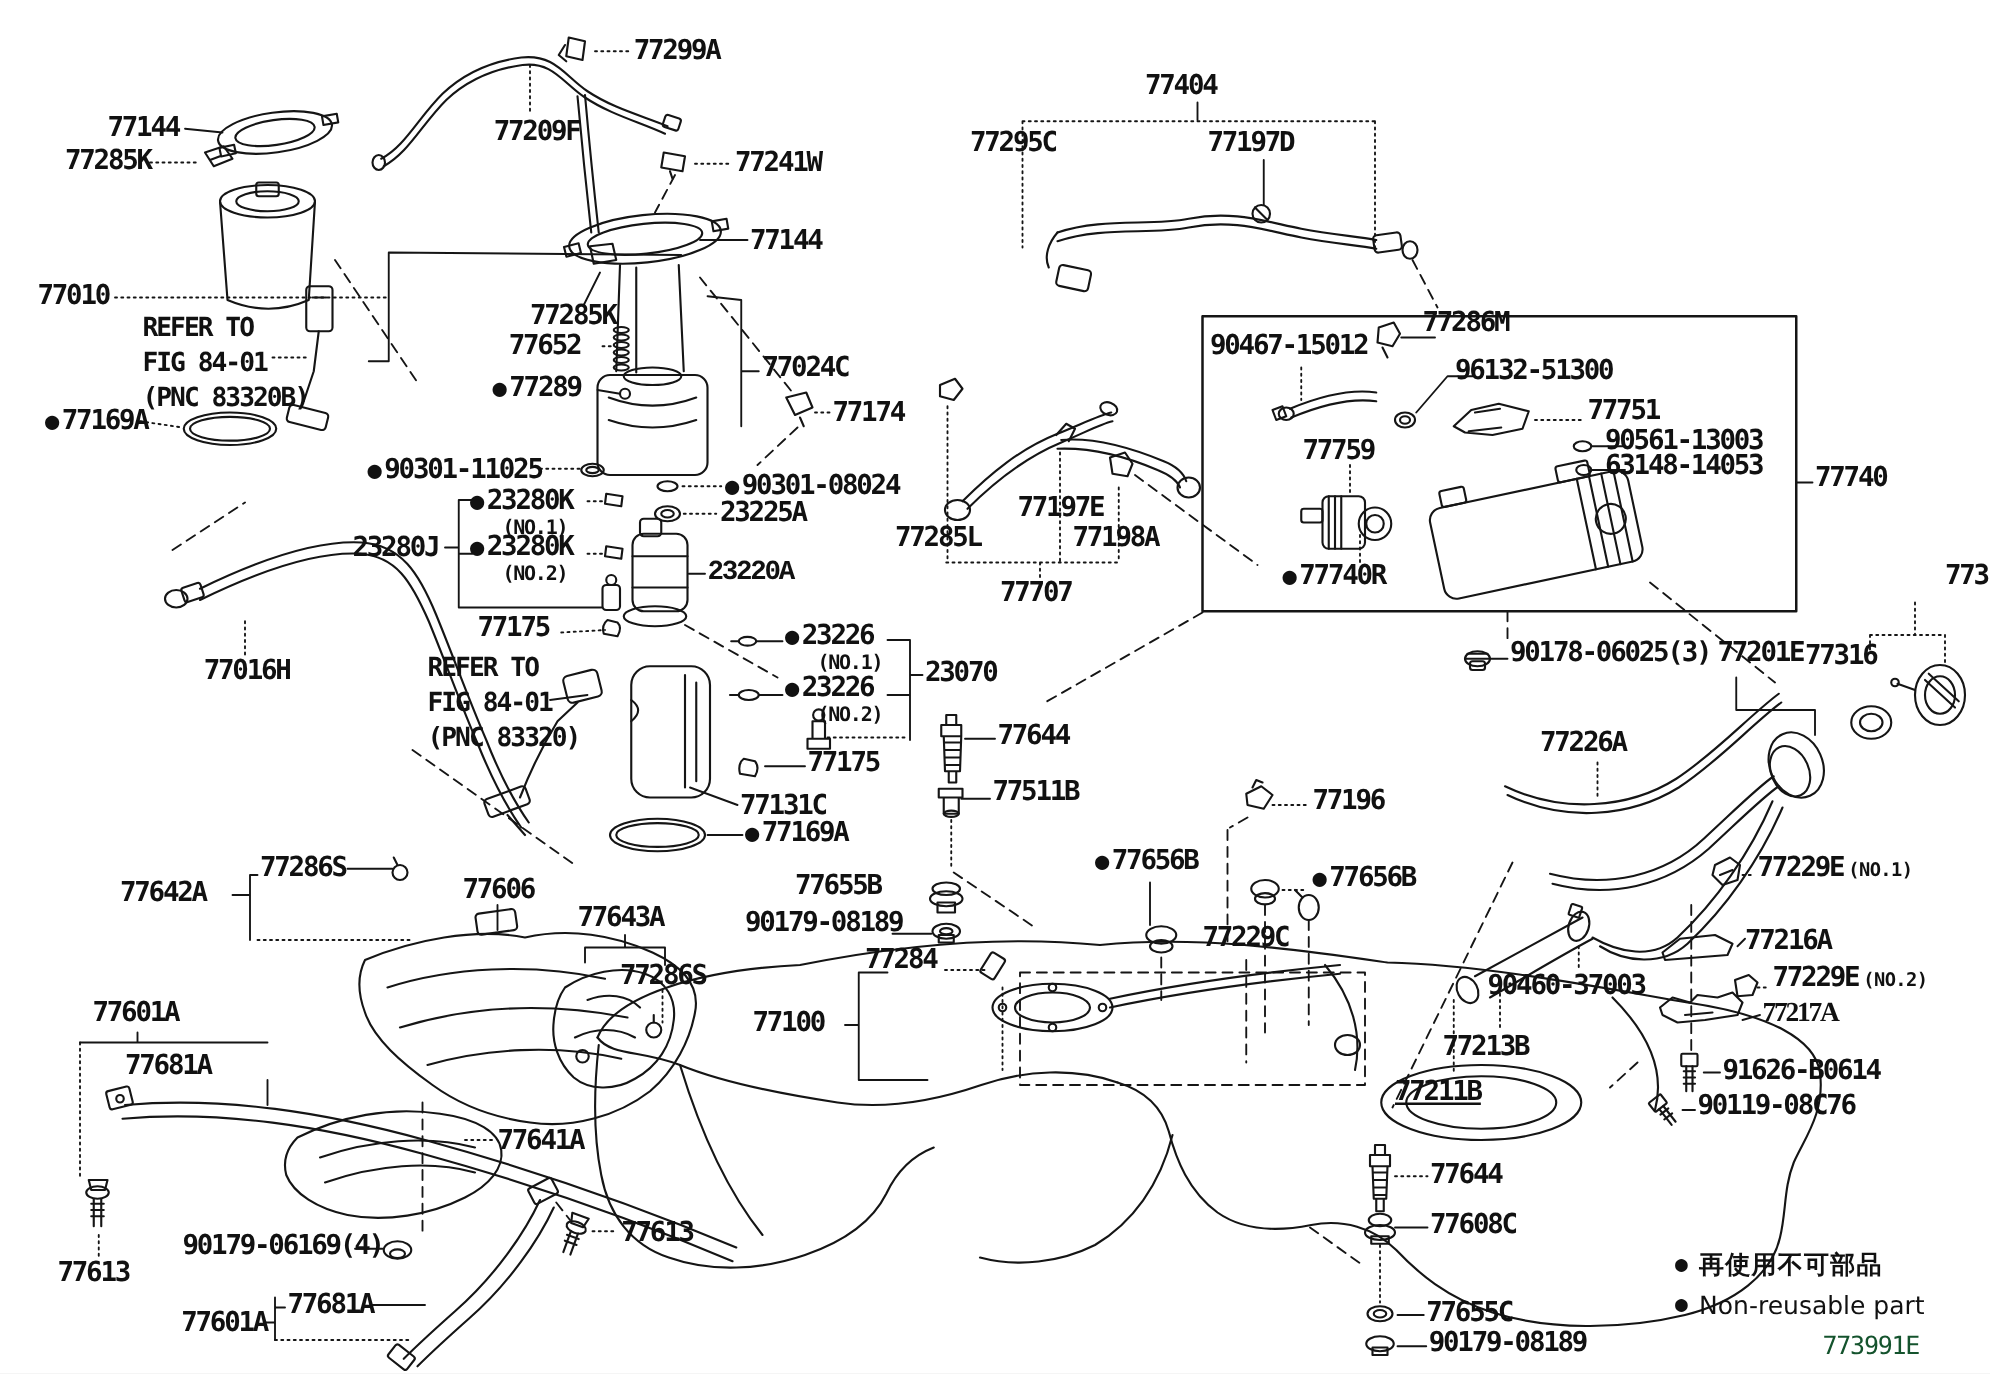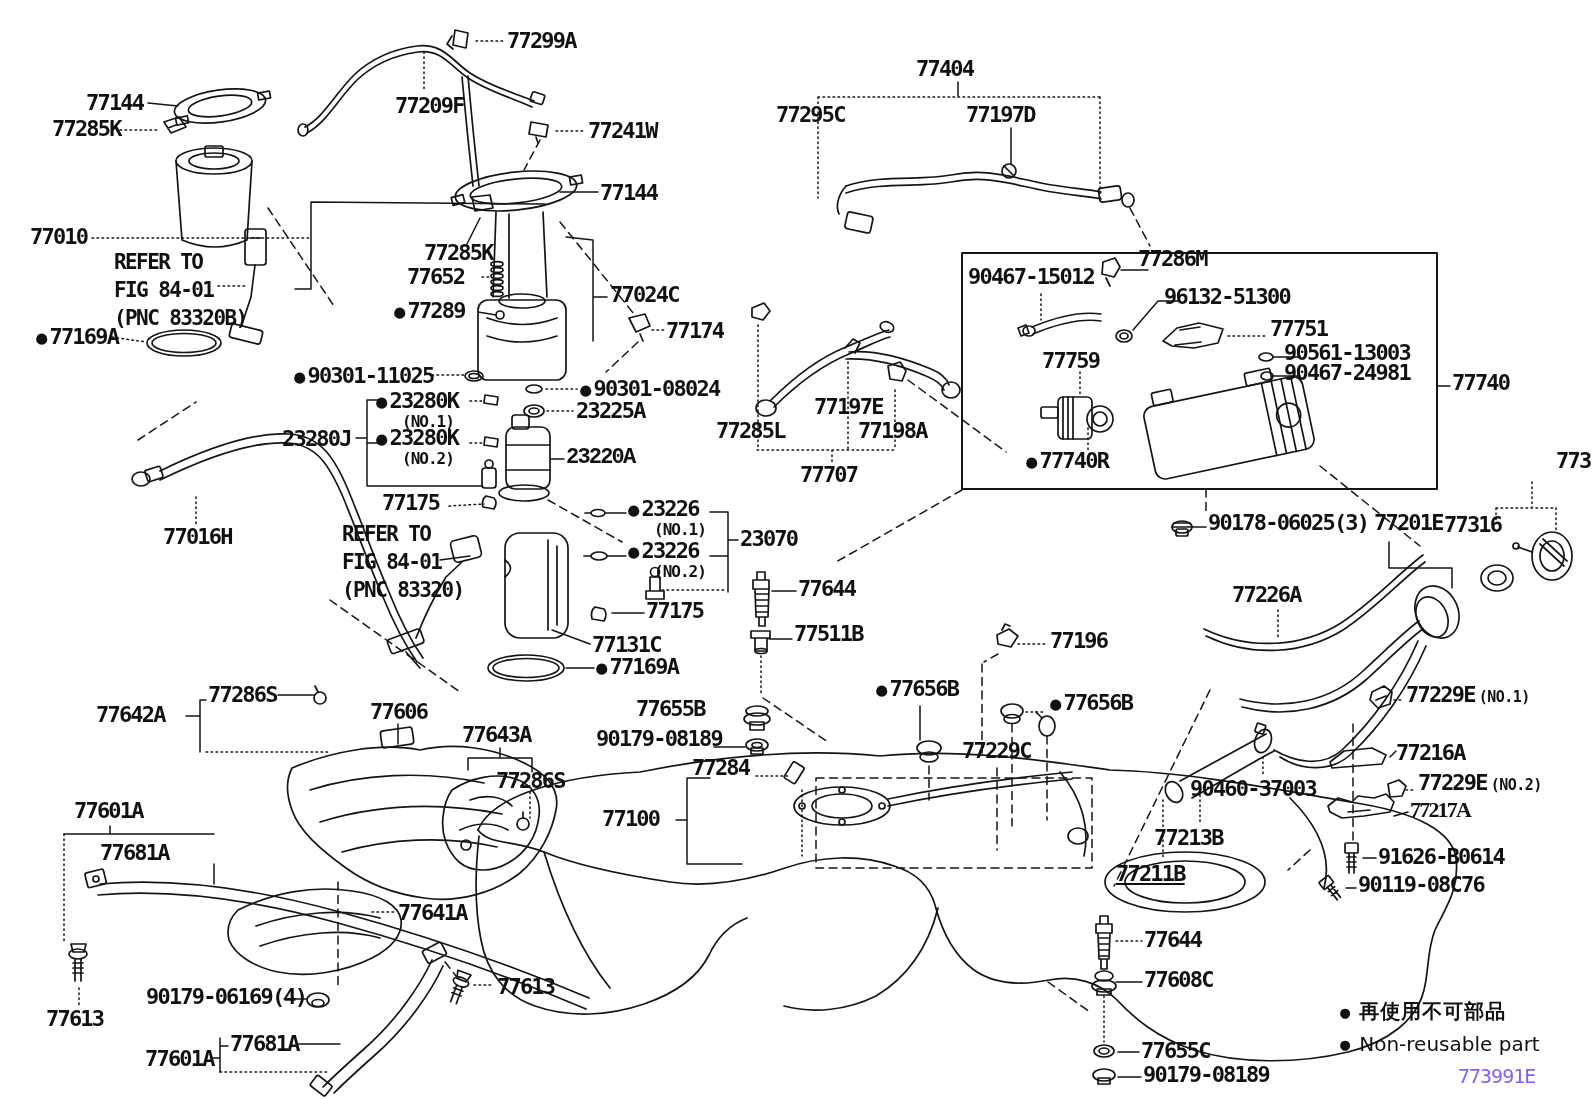--- a/index.html
+++ b/index.html
@@ -11,21 +11,21 @@
        letter-spacing:-1.8px;color:#111;white-space:nowrap;}
   .lbl .dot{font-size:19px;margin-right:2px;letter-spacing:0;}
   .lbl .suf{font-size:15px;letter-spacing:-0.5px;margin-left:4px;font-weight:bold;}
   .lbl .sub{font-size:16px;letter-spacing:-1px;line-height:20px;margin-left:26px;}
   .lbl .ln{font-size:21px;line-height:28px;letter-spacing:-1.6px;}
   .legend{position:absolute;color:#111;}
   .legend-row{display:flex;align-items:center;margin-bottom:7px;}
   .legend-row .dot{font-size:17px;margin-right:9px;}
   .legend-row .jp{font:bold 20px "DejaVu Sans",sans-serif;letter-spacing:1px;}
   .legend-row .en{font:20px "DejaVu Sans",sans-serif;}
-  .fig-code{position:absolute;font:20px "DejaVu Sans Mono",monospace;letter-spacing:-1px;color:#8b5cf6;}
+  .fig-code{position:absolute;font:20px "DejaVu Sans Mono",monospace;letter-spacing:-1px;color:#14532d;}
 </style>
 </head>
 <body>
 
 <div class="stage">
 
 <svg width="1592" height="1099" viewBox="0 0 1592 1099">
 <g stroke="#151515" fill="none" stroke-width="1.7" stroke-linecap="round" stroke-linejoin="round">
 
   <path stroke-width="1.5" d="
@@ -367,21 +367,21 @@
       <div class="lbl" style="left: 592px; top: 634px;"><span class="txt">77131C</span></div>
       <div class="lbl" style="left: 596px; top: 656px;"><span class="dot">●</span><span class="txt">77169A</span></div>
       <div class="lbl" style="left: 916px; top: 58px;"><span class="txt">77404</span></div>
       <div class="lbl" style="left: 776px; top: 104px;"><span class="txt">77295C</span></div>
       <div class="lbl" style="left: 966px; top: 104px;"><span class="txt">77197D</span></div>
       <div class="lbl" style="left: 968px; top: 266px;"><span class="txt">90467-15012</span></div>
       <div class="lbl" style="left: 1138px; top: 248px;"><span class="txt">77286M</span></div>
       <div class="lbl" style="left: 1164px; top: 286px; text-align: center;"><span class="txt">96132-51300</span></div>
       <div class="lbl" style="left: 1270px; top: 318px;"><span class="txt">77751</span></div>
       <div class="lbl" style="left: 1284px; top: 342px;"><span class="txt">90561-13003</span></div>
-      <div class="lbl" style="left: 1284px; top: 362px;"><span class="txt">90467-24981</span></div>
+      <div class="lbl" style="left: 1284px; top: 362px;"><span class="txt">63148-14053</span></div>
       <div class="lbl" style="left: 1042px; top: 350px;"><span class="txt">77759</span></div>
       <div class="lbl" style="left: 1026px; top: 450px;"><span class="dot">●</span><span class="txt">77740R</span></div>
       <div class="lbl" style="left: 1452px; top: 372px;"><span class="txt">77740</span></div>
       <div class="lbl" style="left: 1208px; top: 512px;"><span class="txt">90178-06025(3)</span></div>
       <div class="lbl" style="left: 1556px; top: 450px;"><span class="txt">77310A</span></div>
       <div class="lbl" style="left: 1374px; top: 512px;"><span class="txt">77201E</span></div>
       <div class="lbl" style="left: 1444px; top: 514px;"><span class="txt">77316</span></div>
       <div class="lbl" style="left: 1232px; top: 584px;"><span class="txt">77226A</span></div>
       <div class="lbl" style="left: 716px; top: 420px;"><span class="txt">77285L</span></div>
       <div class="lbl" style="left: 814px; top: 396px;"><span class="txt">77197E</span></div>

